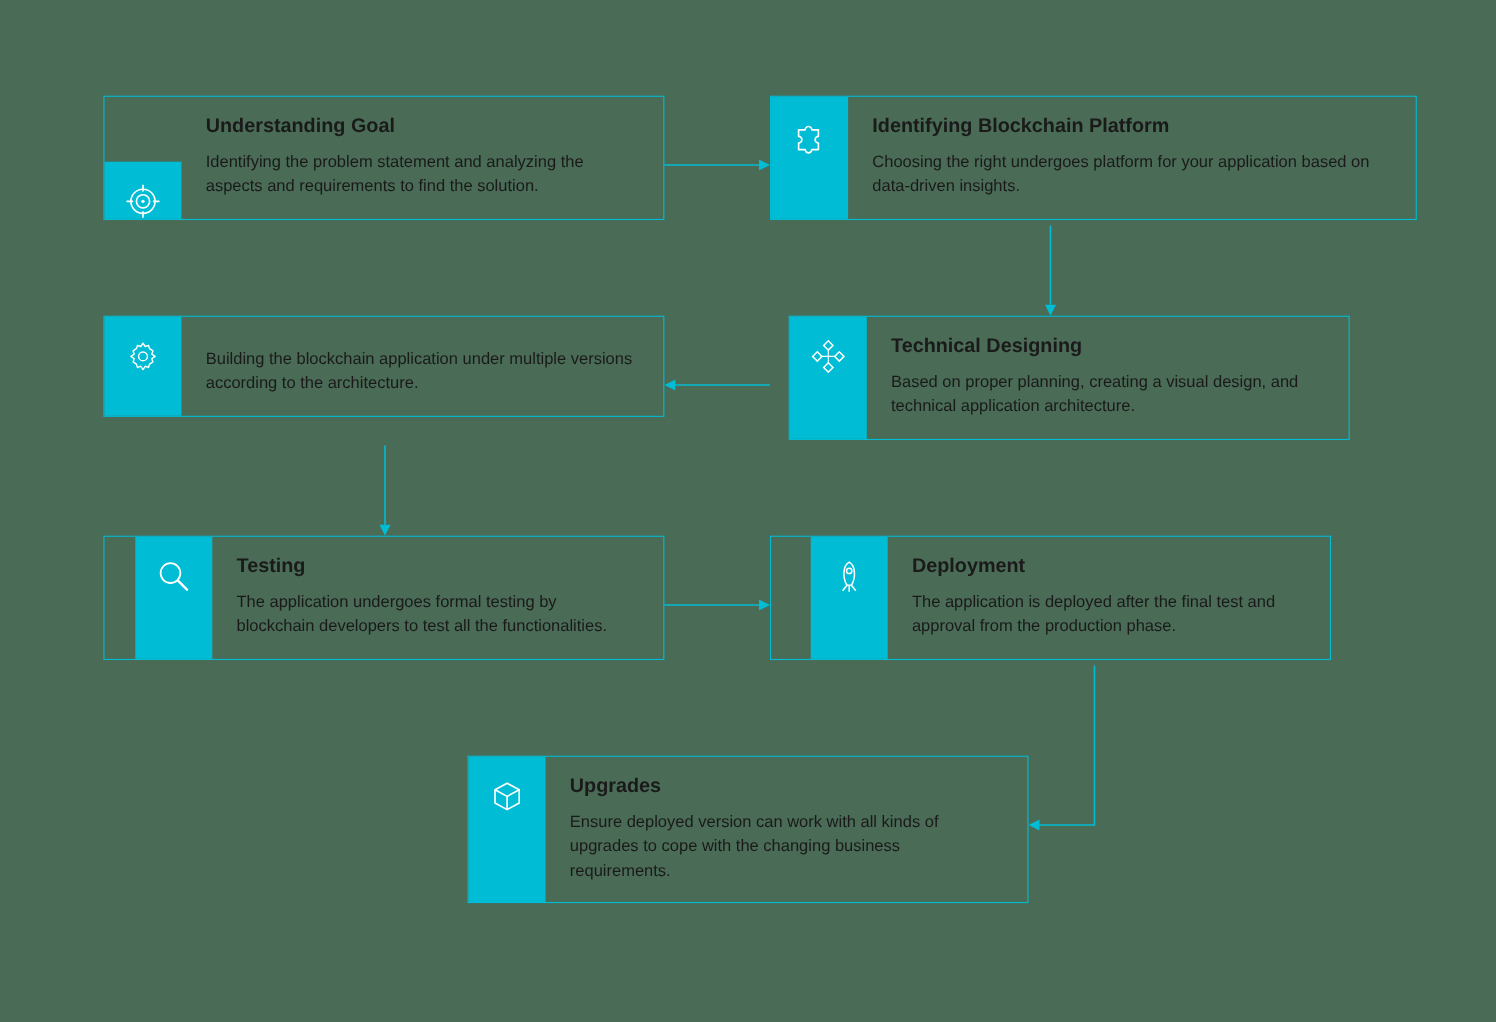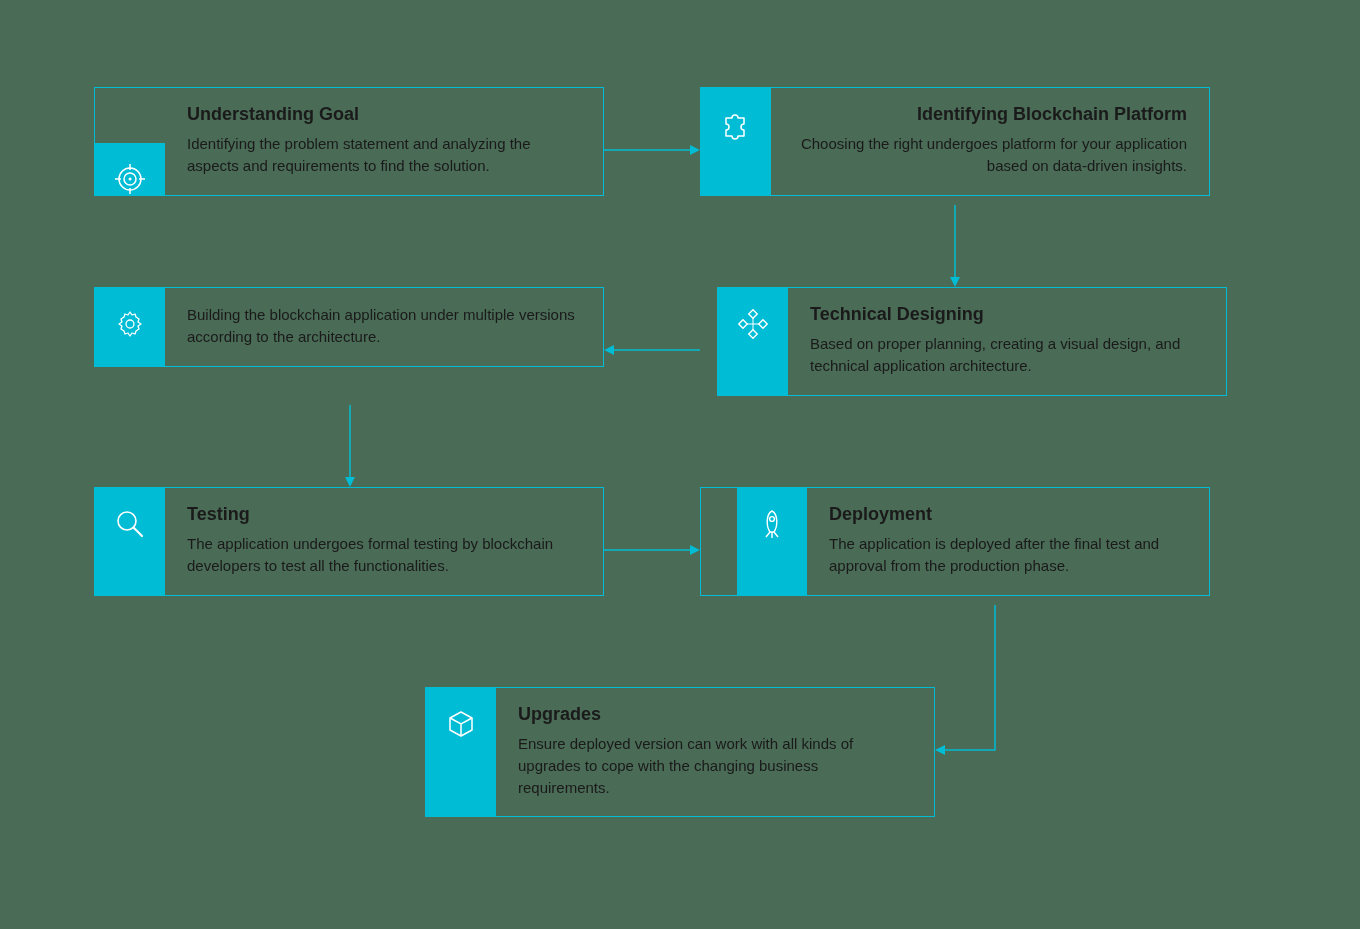--- a/index.html
+++ b/index.html
@@ -38,20 +38,21 @@
   .card-title {
     font-weight: 700;
     font-size: 18px;
     color: #1a1a1a;
     margin-bottom: 8px;
   }
   .card-desc {
     font-size: 15px;
     color: #1a1a1a;
     line-height: 1.45;
+    margin-top: 12px;
   }
   svg.connector {
     position: absolute;
     overflow: visible;
     pointer-events: none;
   }
   .conn-line { stroke: #00bcd4; stroke-width: 1.5; fill: none; }
   .conn-head { fill: #00bcd4; }
 </style>
 </head>
@@ -70,21 +71,21 @@
           <line x1="1" y1="16" x2="7" y2="16" stroke="#fff" stroke-width="1.5"></line>
           <line x1="25" y1="16" x2="31" y2="16" stroke="#fff" stroke-width="1.5"></line>
         </svg>
     </div>
     <div class="text-cell">
       <div class="card-title">Understanding Goal</div>
       <div class="card-desc">Identifying the problem statement and analyzing the aspects and requirements to find the solution.</div>
     </div>
   </div>
 
-  <div class="card" style="left:700px; top:87px; width:510px;text-align:right;">
+  <div class="card" style="left:700px; top:87px; width:588px;">
     <div class="icon-cell">
       <svg viewBox="0 0 32 32">
           <path d="M6 10 h6 a3 3 0 1 1 6 0 h6 v6 a3 3 0 1 0 0 6 v6 h-6 a3 3 0 1 1 -6 0 h-6 v-6 a3 3 0 1 0 0 -6 z" stroke="#fff" stroke-width="1.5" fill="none" stroke-linejoin="round"></path>
         </svg>
     </div>
     <div class="text-cell">
       <div class="card-title">Identifying Blockchain Platform</div>
       <div class="card-desc">Choosing the right undergoes platform for your application based on data-driven insights.</div>
     </div>
   </div>
@@ -111,21 +112,21 @@
           <line x1="16" y1="9" x2="16" y2="23" stroke="#fff" stroke-width="1"></line>
           <line x1="9" y1="16" x2="23" y2="16" stroke="#fff" stroke-width="1"></line>
         </svg>
     </div>
     <div class="text-cell">
       <div class="card-title">Technical Designing</div>
       <div class="card-desc">Based on proper planning, creating a visual design, and technical application architecture.</div>
     </div>
   </div>
 
-  <div class="card" style="left:94px; top:487px; width:510px;">
+  <div class="card" style="left:94px; top:487px; width:510px;padding-left:28px;">
     <div class="icon-cell">
       <svg viewBox="0 0 32 32">
           <circle cx="13" cy="13" r="9" stroke="#fff" stroke-width="1.6" fill="none"></circle>
           <line x1="20" y1="20" x2="28" y2="28" stroke="#fff" stroke-width="2.2" stroke-linecap="round"></line>
         </svg>
     </div>
     <div class="text-cell">
       <div class="card-title">Testing</div>
       <div class="card-desc">The application undergoes formal testing by blockchain developers to test all the functionalities.</div>
     </div>

